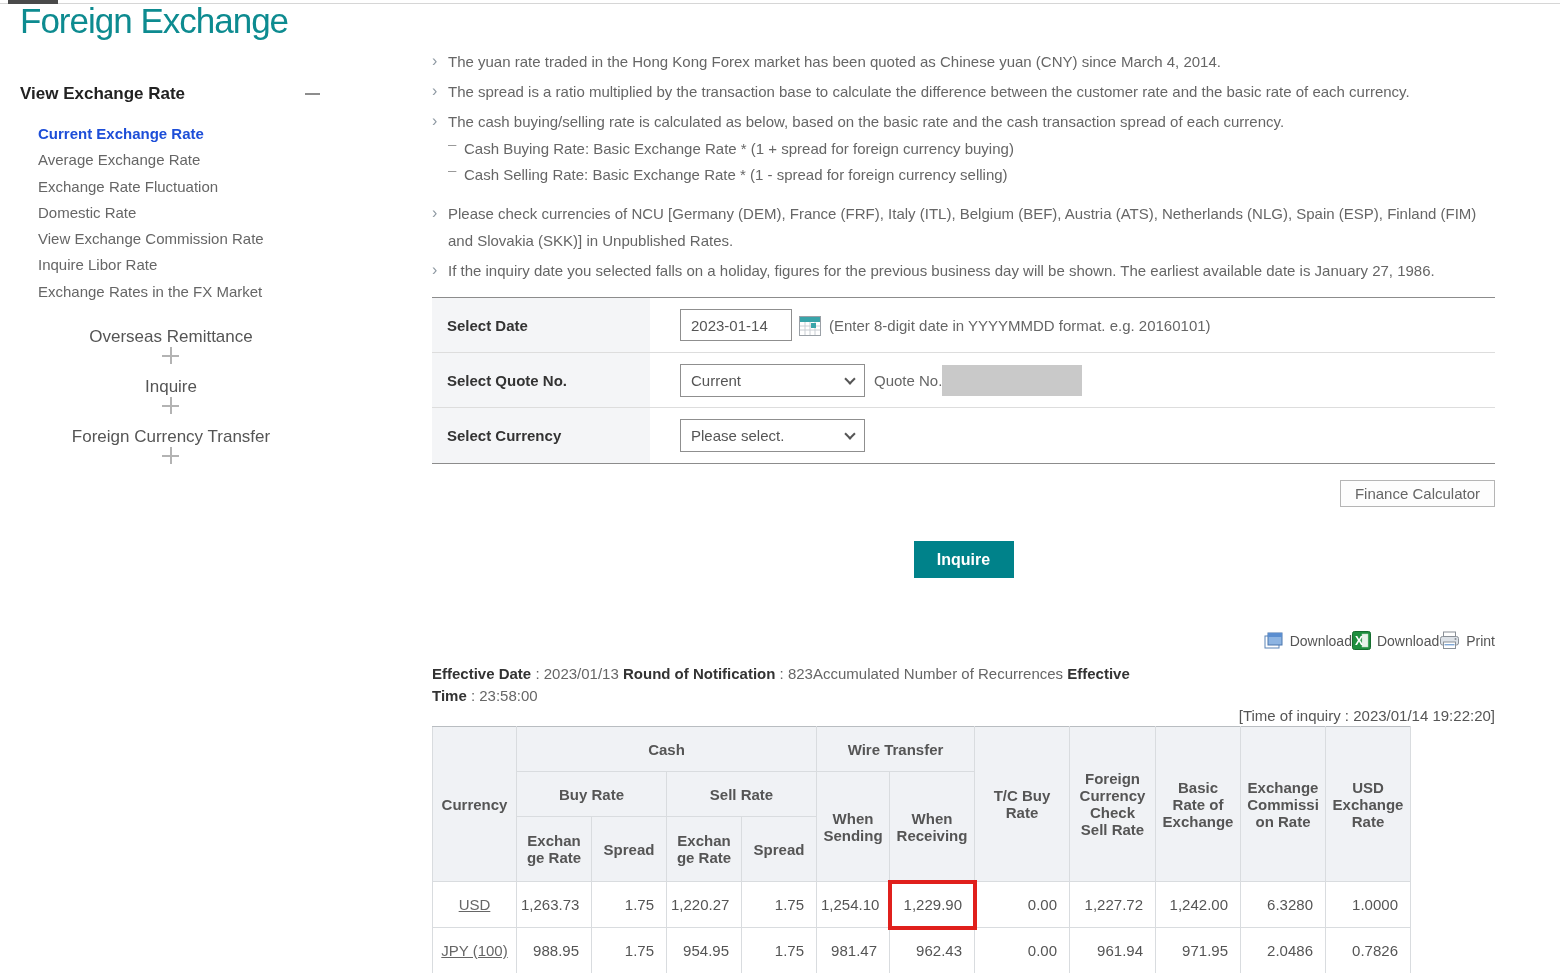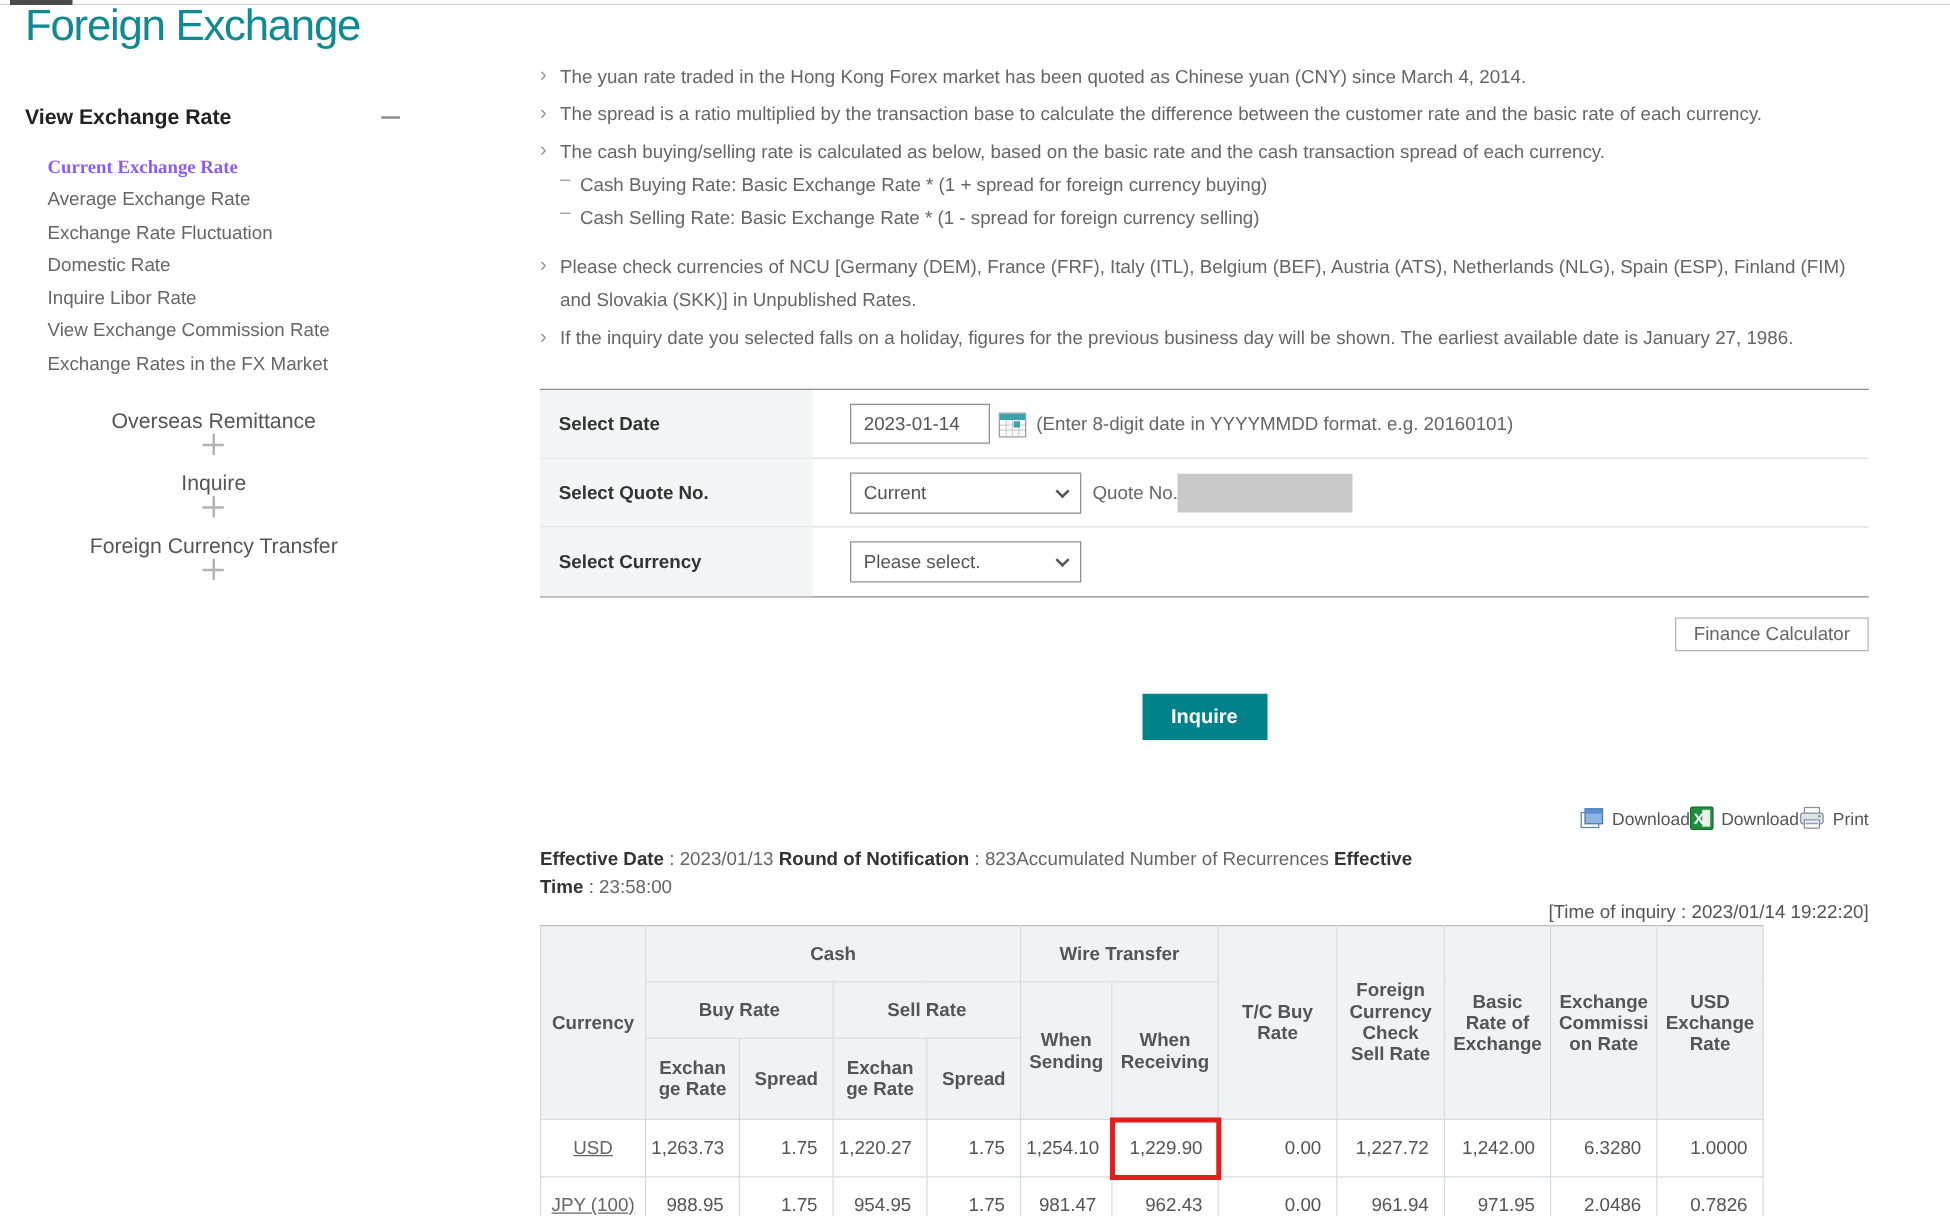--- a/index.html
+++ b/index.html
@@ -12,38 +12,38 @@
 
   .page-title { position:absolute; left:20px; top:1px; font-size:35px; letter-spacing:-1px; color:#0d8b90; font-weight:500; }
 
   
   .sidebar { position:absolute; left:20px; top:84px; width:302px; }
   .side-head { display:flex; justify-content:space-between; align-items:center; }
   .side-head-label { font-size:17px; font-weight:bold; color:#222; }
   .minus-bar { width:15px; height:2px; background:#8d8d8d; margin-right:2px; }
   .side-list { list-style:none; margin-top:17px; padding-left:18px; }
   .side-list li { font-size:15px; color:#666; line-height:26.3px; cursor:pointer; }
-  .side-list li.active { font-weight:bold; color:#8b5cf6;font-family:Liberation Serif, serif; }
+  .side-list li.active { font-weight:bold; color:#1d4ed8; }
   .side-section { display:flex; justify-content:space-between; align-items:center; margin-top:24px; height:26px; cursor:pointer;flex-direction:column; }
   .side-section .label { font-size:17px; color:#555; }
   .plus-icon { position:relative; width:17px; height:17px; margin-right:1px; }
   .plus-icon::before { content:""; position:absolute; left:0; top:8px; width:17px; height:1.5px; background:#b3b3b3; }
   .plus-icon::after { content:""; position:absolute; left:8px; top:0; width:1.5px; height:17px; background:#b3b3b3; }
 
   
   .main { position:absolute; left:432px; top:48px; width:1063px; }
 
   .notes { list-style:none; }
   .note { position:relative; padding-left:16px; font-size:15px; color:#666; line-height:27px; margin-bottom:3px; }
   .note .arrow { position:absolute; left:0; top:-1px; color:#8f9aa3; font-size:16px; }
   .subnotes { margin:0 0 12px 16px; }
   .subnote { position:relative; padding-left:16px; font-size:15px; color:#666; line-height:26px; }
   .subnote .dash { position:absolute; left:0; top:-5px; color:#999; }
 
-  .form-table { margin-top:27px; width:1063px; border-top:1px solid #8c8c8c; border-bottom:1px solid #8c8c8c; }
+  .form-table { margin-top:13px; width:1063px; border-top:1px solid #8c8c8c; border-bottom:1px solid #8c8c8c; }
   .form-row { display:flex; align-items:stretch; border-bottom:1px solid #ddd; min-height:55px; }
   .form-row:last-child { border-bottom:none; }
   .form-label { width:218px; background:#f4f5f7; display:flex; align-items:center; padding-left:15px; font-size:15px; font-weight:bold; color:#333; }
   .form-field { flex:1; display:flex; align-items:center; padding-left:30px; gap:6px; }
   .text-input { width:112px; height:32px; border:1px solid #8f8f8f; font-family:"Liberation Sans",sans-serif; font-size:15px; color:#555; padding:0 10px; }
   .hint { font-size:15px; color:#666; }
   .select-wrap { position:relative; width:185px; height:33px; }
   .select-wrap select { appearance:none; -webkit-appearance:none; width:100%; height:100%; border:1px solid #8f8f8f; background:#fff; font-family:"Liberation Sans",sans-serif; font-size:15px; color:#555; padding:0 28px 0 10px; border-radius:0; }
   .select-wrap .chev { position:absolute; right:11px; top:11px; width:8px; height:8px; border-left:2px solid #555; border-bottom:2px solid #555; transform:rotate(-45deg); pointer-events:none; }
   .quote-label { font-size:15px; color:#666; margin-left:3px; }
@@ -86,22 +86,22 @@
   <div class="sidebar">
     <div class="side-head">
       <span class="side-head-label">View Exchange Rate</span>
       <span class="minus-bar"></span>
     </div>
     <ul class="side-list">
       <li class="active">Current Exchange Rate</li>
       <li>Average Exchange Rate</li>
       <li>Exchange Rate Fluctuation</li>
       <li>Domestic Rate</li>
+      <li>View Exchange Commission Rate</li>
       <li>Inquire Libor Rate</li>
-      <li>View Exchange Commission Rate</li>
       <li>Exchange Rates in the FX Market</li>
     </ul>
     <div class="side-section" style="margin-top:22px;">
       <span class="label">Overseas Remittance</span>
       <span class="plus-icon"></span>
     </div>
     <div class="side-section">
       <span class="label">Inquire</span>
       <span class="plus-icon"></span>
     </div>

